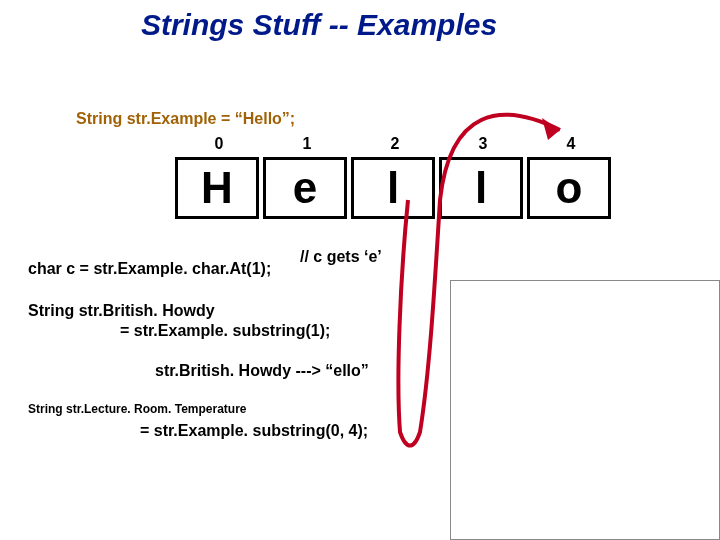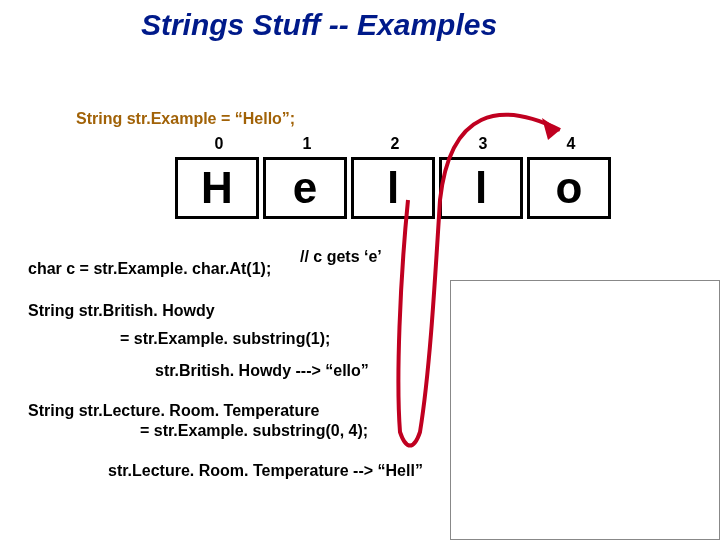--- a/index.html
+++ b/index.html
@@ -88,34 +88,33 @@
     left: 28px;
     font-size: 16px;
     font-weight: bold;
   }
   .line2b {
     position: absolute;
     top: 322px;
     left: 120px;
     font-size: 16px;
     font-weight: bold;
-    margin-top: 8px;
   }
   .line3 {
     position: absolute;
     top: 362px;
     left: 155px;
     font-size: 16px;
     font-weight: bold;
   }
   .line4a {
     position: absolute;
     top: 402px;
     left: 28px;
-    font-size: 16px;
+    font-size: 12px;
     font-weight: bold;
   }
   .line4b {
     position: absolute;
     top: 422px;
     left: 140px;
     font-size: 16px;
     font-weight: bold;
   }
   .line5 {
@@ -172,21 +171,20 @@
 
   <div class="line1">char c = str.Example. char.At(1);</div>
   <div class="line1b">// c gets ‘e’</div>
 
   <div class="line2a">String str.British. Howdy</div>
   <div class="line2b">= str.Example. substring(1);</div>
   <div class="line3">str.British. Howdy ---&gt;  “ello”</div>
 
   <div class="line4a">String str.Lecture. Room. Temperature</div>
   <div class="line4b">= str.Example. substring(0, 4);</div>
-  <div class="line5">str.Lecture. Room. Temperature --&gt;  “Hell”</div>
 
   <div class="inset"></div>
 
   <svg class="arrow" viewBox="0 0 720 540">
     <path d="M 560 130
              C 500 100, 450 110, 440 200
              C 435 280, 430 370, 420 432
              C 414 450, 406 450, 400 432
              C 396 380, 400 280, 408 200" fill="none" stroke="#c00020" stroke-width="4"></path>
     <polygon points="560,130 542,118 548,140" fill="#c00020"></polygon>

